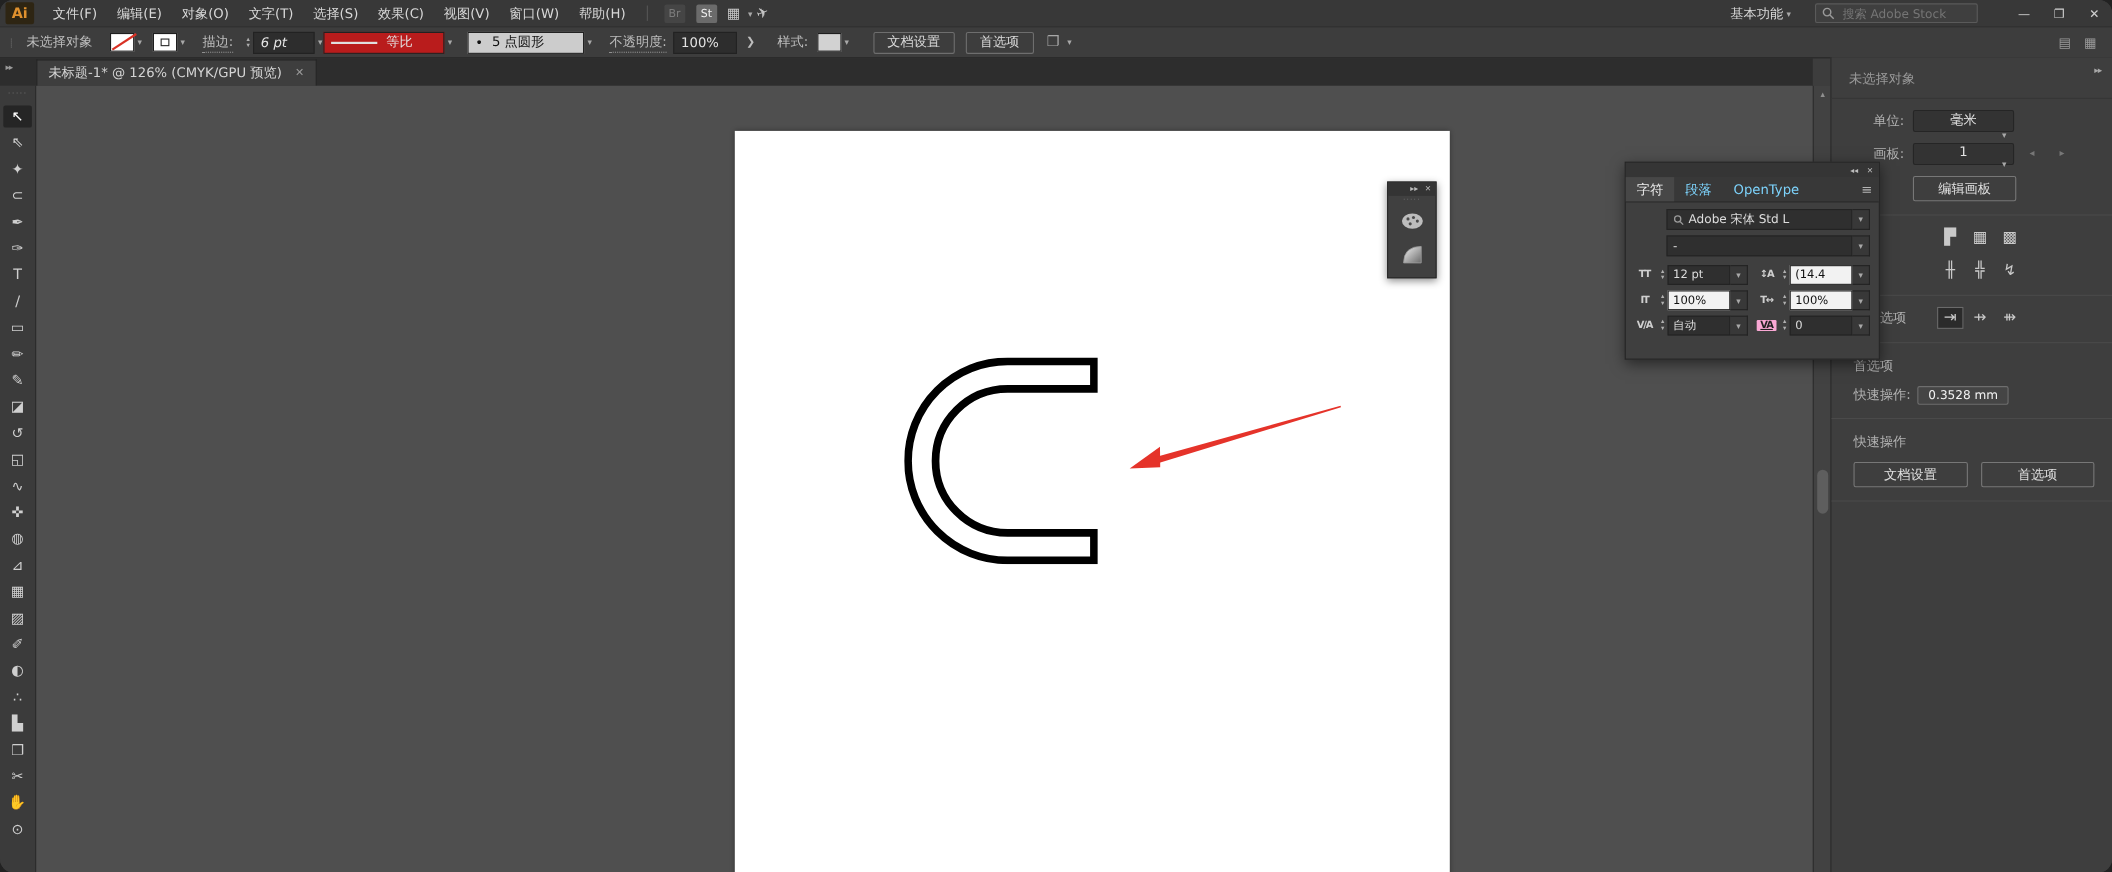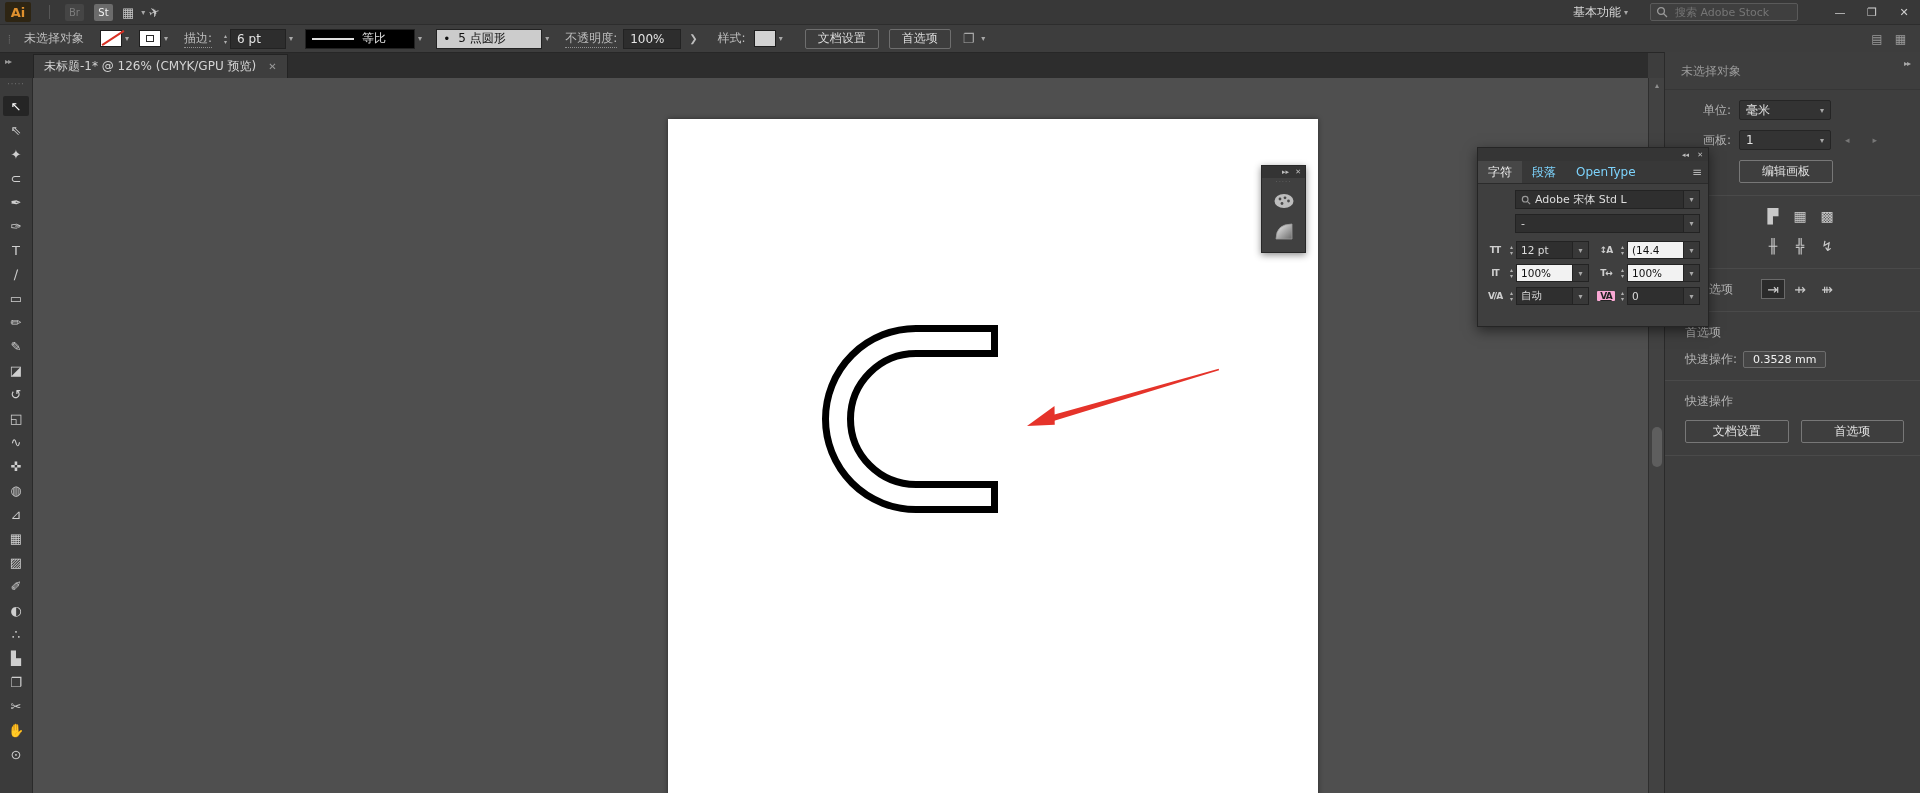--- a/index.html
+++ b/index.html
@@ -1,17 +1,17 @@
 <!DOCTYPE html>
 <html><head>
 <meta charset="utf-8">
 <style>
   html,body{margin:0;padding:0;background:#222;}
   .app{position:relative;width:1920px;height:793px;overflow:hidden;background:#3d3d3d;
-       font-family:"DejaVu Sans",sans-serif;font-size:12px;color:#c8c8c8;-webkit-font-smoothing:antialiased;}
+       font-family:"DejaVu Sans",sans-serif;font-size:12px;color:#c8c8c8;border-radius:12px;-webkit-font-smoothing:antialiased;}
   .flex{display:flex;align-items:center;}
   
   .menubar{position:absolute;top:0;left:0;right:0;height:24px;background:#383838;border-bottom:1px solid #2d2d2d;display:flex;align-items:center;}
   .ai-logo{width:26px;height:20px;margin:0 8px 0 5px;background:#2e2513;color:#e0912e;font-weight:bold;font-size:13px;display:flex;align-items:center;justify-content:center;border-radius:2px;}
   .menu-item{padding:0 9px;line-height:24px;color:#d8d8d8;white-space:nowrap;cursor:default;}
   .mb-divider{width:1px;height:14px;background:#565656;margin:0 10px;}
   .appicon{width:19px;height:17px;border-radius:2px;display:flex;align-items:center;justify-content:center;font-size:10px;margin:0 5px;}
   .appicon.br{background:#454545;color:#7c7c7c;}
   .appicon.st{background:#6b6b6b;color:#f0f0f0;}
   .mb-ic{color:#c4c4c4;font-size:13px;margin:0 4px;}
@@ -64,21 +64,21 @@
   .vs-thumb{position:absolute;left:3px;top:349px;width:10px;height:40px;background:#5e5e5e;border-radius:5px;}
   
   .rightpanel{position:absolute;top:52px;left:1664px;width:256px;bottom:0;background:#3e3e3e;border-left:1px solid #2a2a2a;box-sizing:border-box;}
   .rp-collapse{position:absolute;right:10px;top:7px;font-size:8px;color:#a8a8a8;letter-spacing:-1px;}
   .rp-tabs{display:flex;margin-top:21px;border-bottom:1px solid #303030;height:30px;align-items:stretch;}
   .rp-tab{padding:0 16px;display:flex;align-items:center;color:#9a9a9a;font-size:13px;}
   .rp-tab.active{background:#484848;color:#efefef;}
   .rp-noselect{padding:11px 16px 9px;color:#999;border-bottom:1px solid #363636;}
   .rp-row{display:flex;align-items:center;margin:10px 16px 0 20px;}
   .rp-row .lbl{width:46px;text-align:right;margin-right:8px;color:#b2b2b2;white-space:nowrap;}
-  .select{width:92px;height:20px;background:#333;border:1px solid #252525;border-radius:2px;display:flex;align-items:center;padding:0 6px;color:#e2e2e2;box-sizing:border-box;}
+  .select{width:92px;height:20px;background:#333;border:1px solid #252525;border-radius:2px;display:flex;align-items:center;padding:0 6px;color:#e2e2e2;box-sizing:border-box;flex-direction:column;}
   .select .chev{margin-left:auto;}
   .nav-arrows{margin-left:14px;color:#777;font-size:9px;letter-spacing:10px;}
   .rp-btn{border:1px solid #777;border-radius:2px;height:21px;display:flex;align-items:center;justify-content:center;color:#e0e0e0;}
   .edit-artboard{width:92px;margin:10px 0 0 74px;}
   .rp-div{height:1px;background:#4a4a4a;margin:12px 0 0;}
   .rp-icorow{display:flex;align-items:center;margin:10px 16px 0 20px;}
   .rp-icorow .lbl2{width:76px;color:#b2b2b2;white-space:nowrap;}
   .rp-ico{width:24px;height:20px;display:flex;align-items:center;justify-content:center;color:#c9c9c9;font-size:14px;margin-right:3px;}
   .align-icons .rp-ico:first-child{background:#2b2b2b;border:1px solid #6a6a6a;box-sizing:border-box;}
   .rp-sechead{margin:12px 16px 0 20px;color:#b2b2b2;}
@@ -107,20 +107,31 @@
   .cp-val.lite{background:#f2f2f2;color:#111;}
   .cp-search svg{flex:0 0 auto;margin-right:4px;}
 </style>
 </head>
 <body>
 
 <div class="app">
 
   <div class="menubar">
     <div class="ai-logo">Ai</div>
+    <div class="flex">
+      <div class="menu-item">文件(F)</div>
+        <div class="menu-item">编辑(E)</div>
+        <div class="menu-item">对象(O)</div>
+        <div class="menu-item">文字(T)</div>
+        <div class="menu-item">选择(S)</div>
+        <div class="menu-item">效果(C)</div>
+        <div class="menu-item">视图(V)</div>
+        <div class="menu-item">窗口(W)</div>
+        <div class="menu-item">帮助(H)</div>
+    </div>
     <div class="mb-divider"></div>
     <div class="appicon br">Br</div>
     <div class="appicon st">St</div>
     <span class="mb-ic">▦</span>
     <span class="chev">▾</span>
     <span class="mb-ic" style="transform:rotate(-20deg);">✈</span>
     <div class="mb-right">
       <div class="workspace">
         <span>基本功能</span>
         <span class="chev">▾</span>
@@ -143,23 +154,23 @@
     <span class="cb-label-dim">未选择对象</span>
     <span class="swatch none"></span>
     <span class="chev">▾</span>
     <span class="swatch stroke"></span>
     <span class="chev">▾</span>
     <span class="cb-label-dim dotted-u" style="margin-left:16px;">描边:</span>
     <span class="stepper">
         <span>▴</span>
         <span>▾</span>
       </span>
-    <span class="field" style="width:42px;">6 pt</span>
-    <span class="chev">▾</span>
-    <span class="field" style="margin-left:12px;width:96px;background:#000000;">
+    <span class="field" style="width:42px;font-style:italic;">6 pt</span>
+    <span class="chev">▾</span>
+    <span class="field" style="margin-left:1px;width:96px;background:#b91c1c;">
         <span class="profile-line"></span>
         <span>等比</span>
       </span>
     <span class="chev">▾</span>
     <span class="field lite" style="margin-left:14px;width:92px;">
         <span style="margin-right:8px;">•</span>
         <span>5 点圆形</span>
       </span>
     <span class="chev">▾</span>
     <span class="cb-label-dim dotted-u" style="margin-left:16px;">不透明度:</span>

